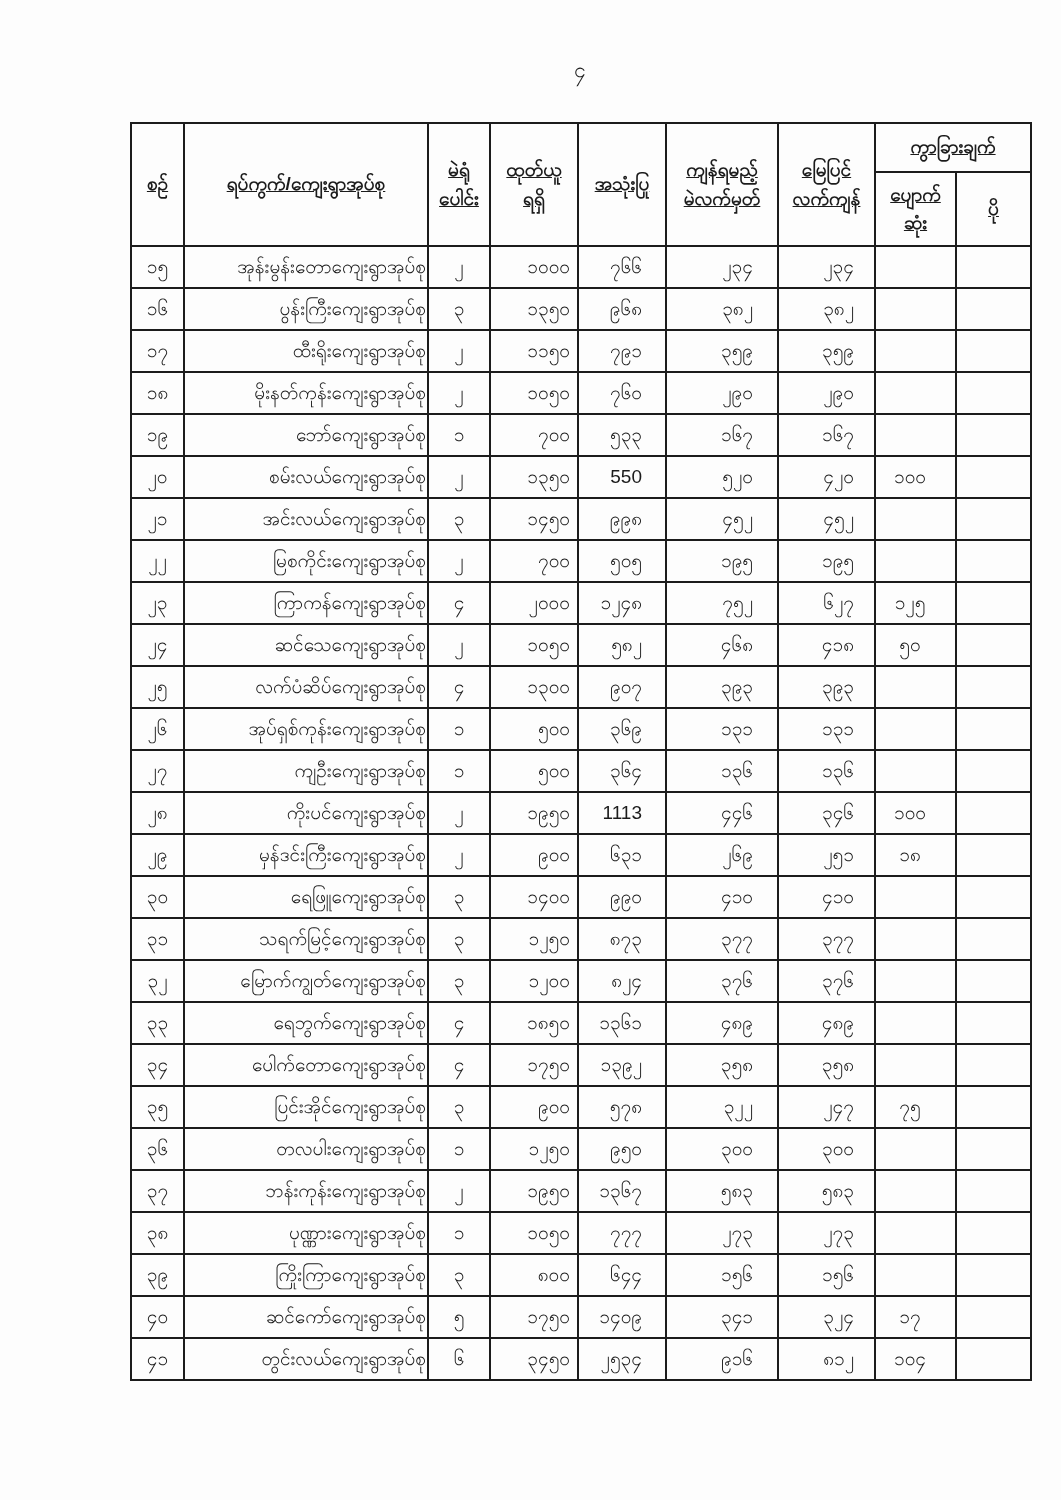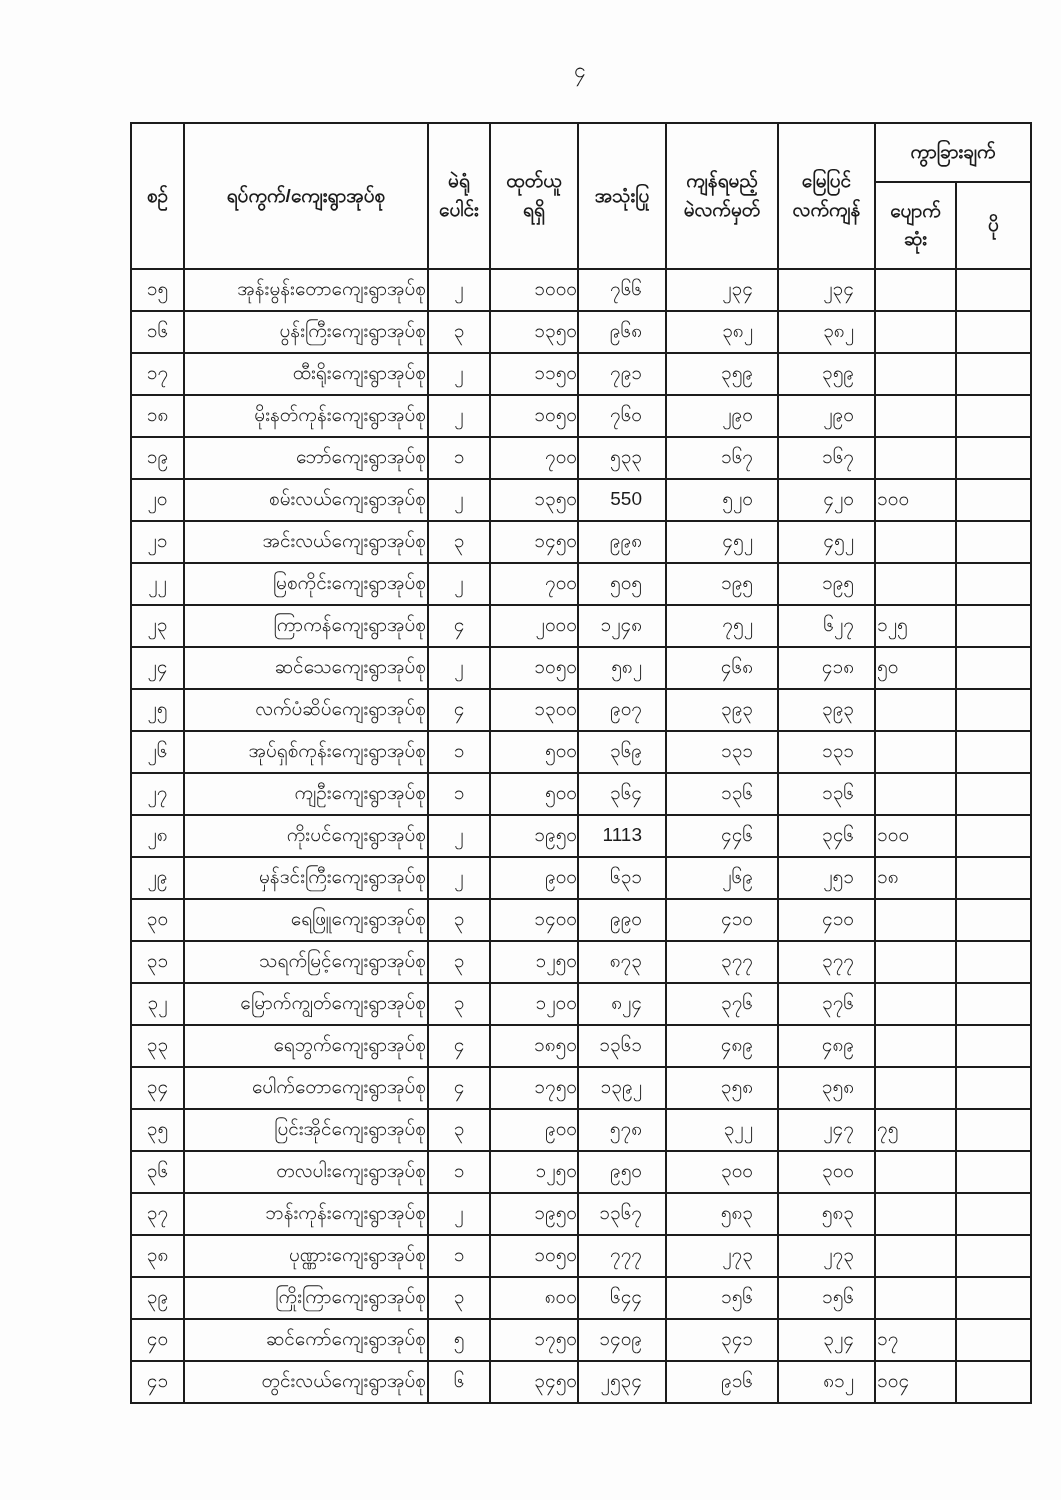--- a/index.html
+++ b/index.html
@@ -36,34 +36,35 @@
     border: 2px solid #1c1c1c;
     font-size: 19px;
     overflow: hidden;
   }
   .ballot-table th {
     font-weight: bold;
     white-space: pre-line;
     line-height: 1.5;
     text-align: center;
     vertical-align: middle;
-    padding: 14px 2px;
+    padding: 4px 2px;
+    text-decoration: underline;
   }
   .ballot-table thead tr.h1 { height: 49px; }
   .ballot-table thead tr.h2 { height: 74px; }
   .ballot-table tbody tr { height: 42px; margin-top: 9px; }
   .ballot-table td { vertical-align: middle; line-height: 1.2; }
   td.c1 { text-align: center; }
   td.c2 { text-align: right; padding-left: 12px; }
   td.c3 { text-align: center; }
-  td.c4 { text-align: right; padding-right: 0; }
+  td.c4 { text-align: right; padding-right: 7px; }
   td.c5 { text-align: right; padding-right: 23px; }
   td.c6 { text-align: right; padding-right: 24px; }
   td.c7 { text-align: right; padding-right: 20px; }
-  td.c8 { text-align: left; padding-right: 12px; }
+  td.c8 { text-align: center; padding-right: 12px; }
   td.c9 { text-align: center; }
 </style>
 </head>
 <body>
 
 <div class="page">
 
   <div class="page-number">၄</div>
 
   <table class="ballot-table">

